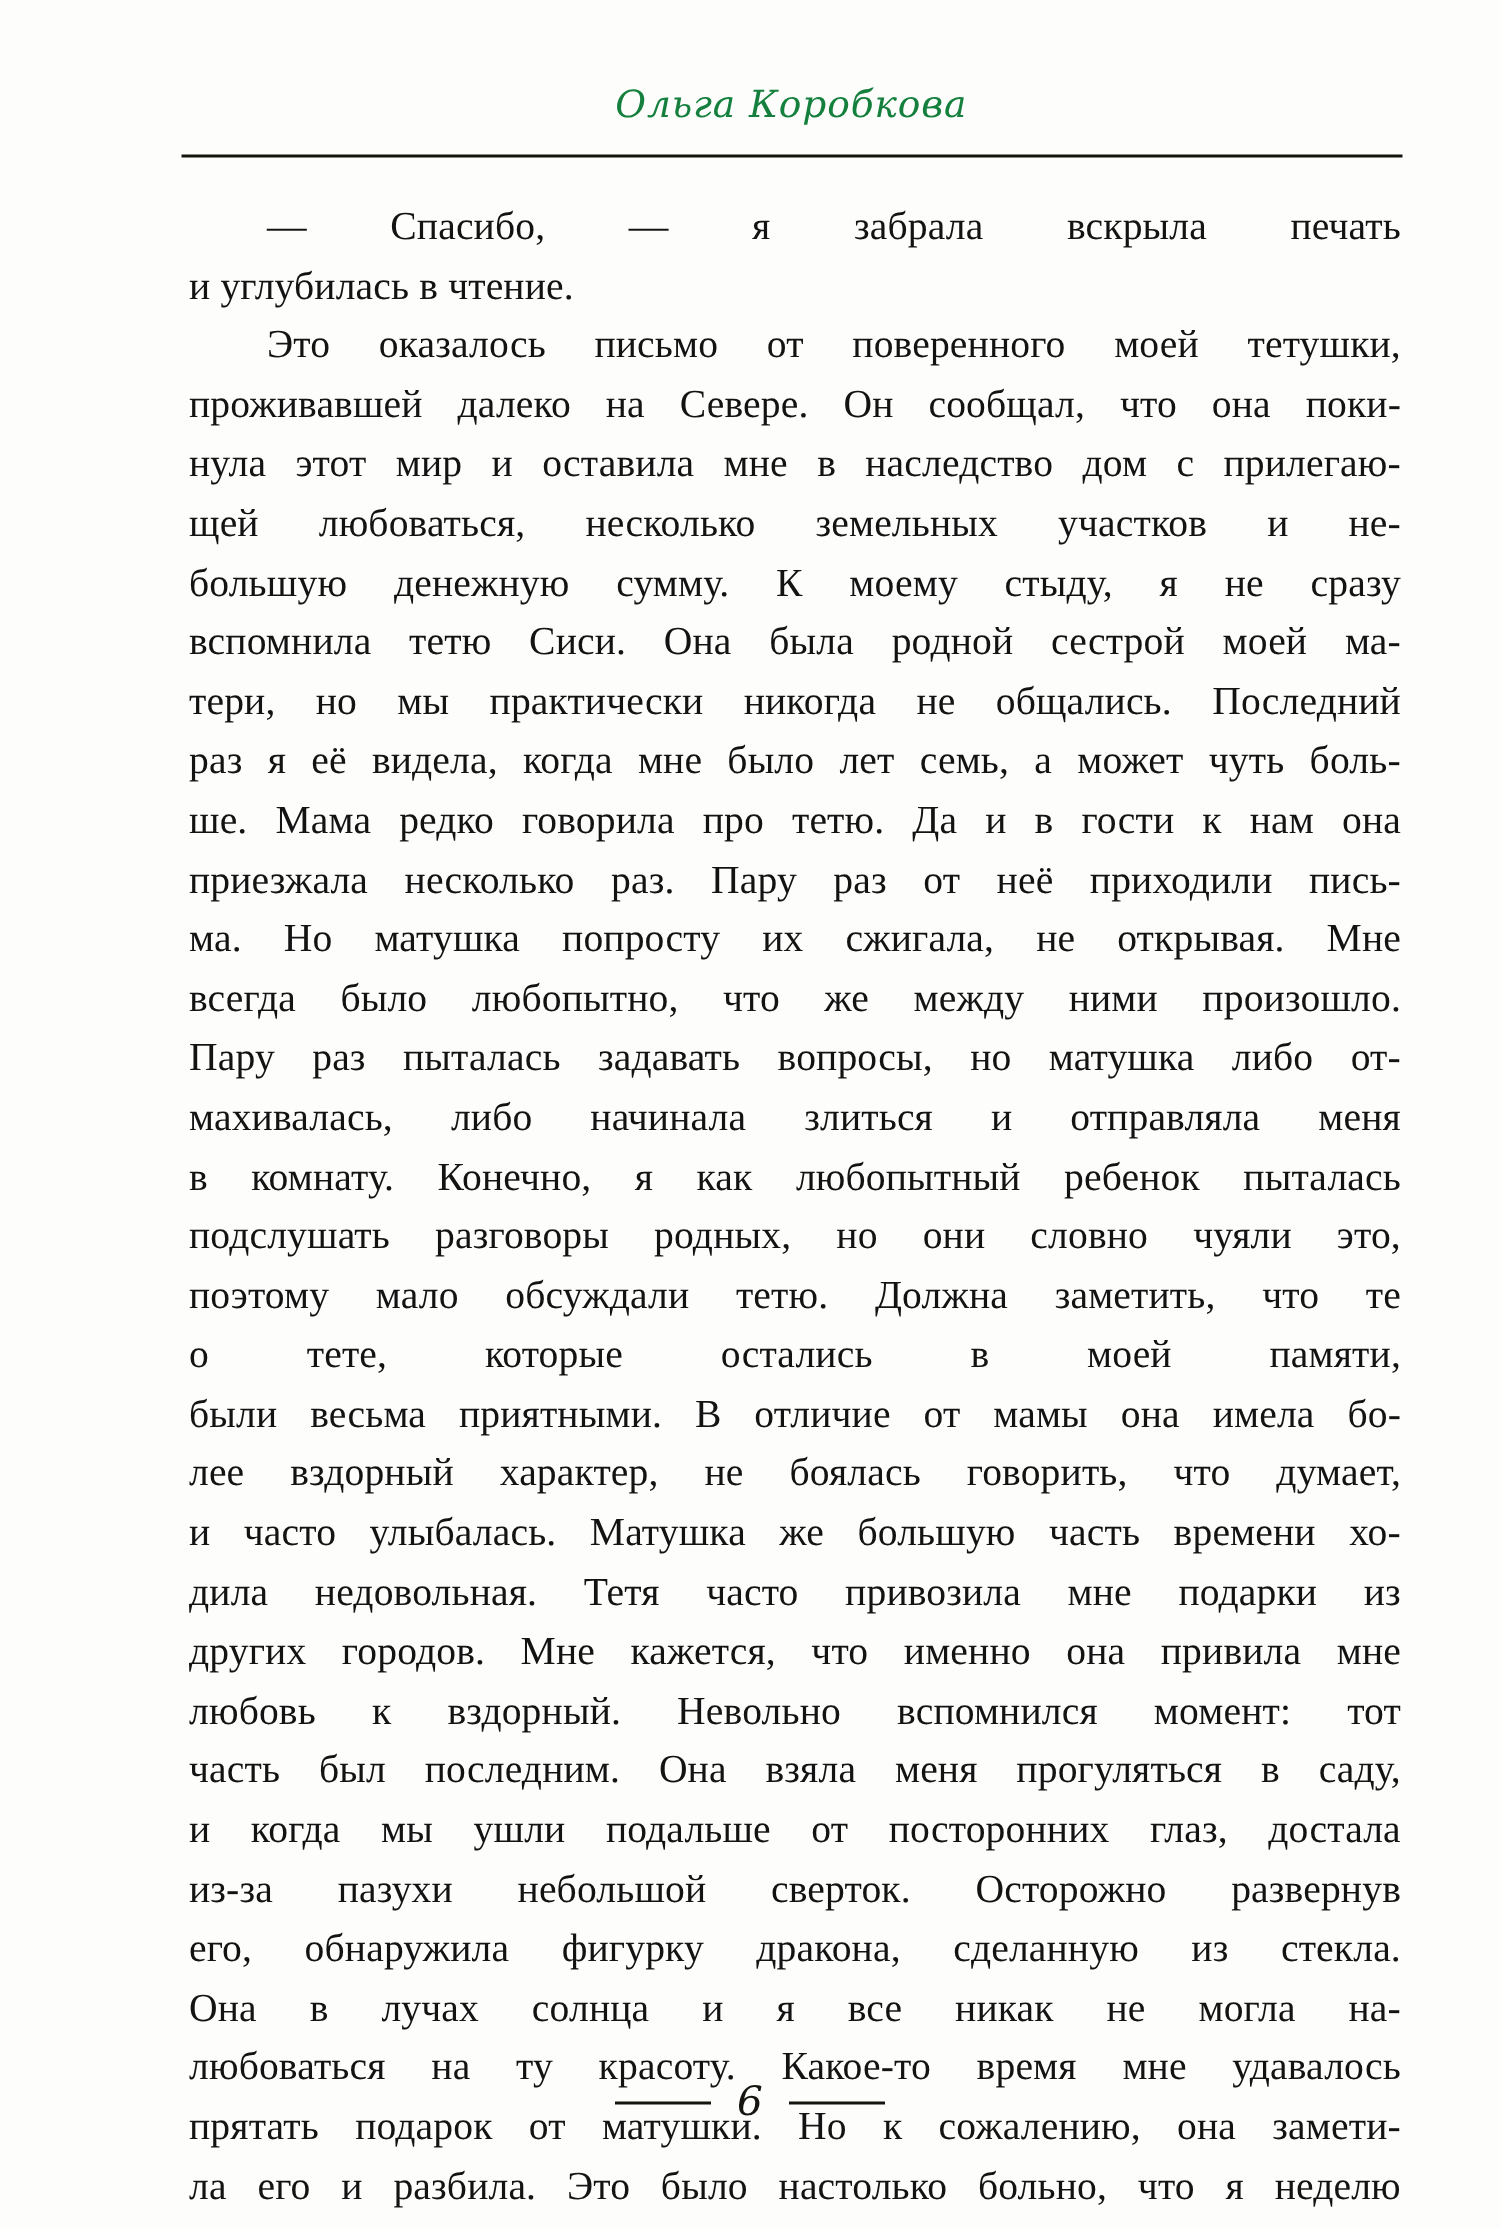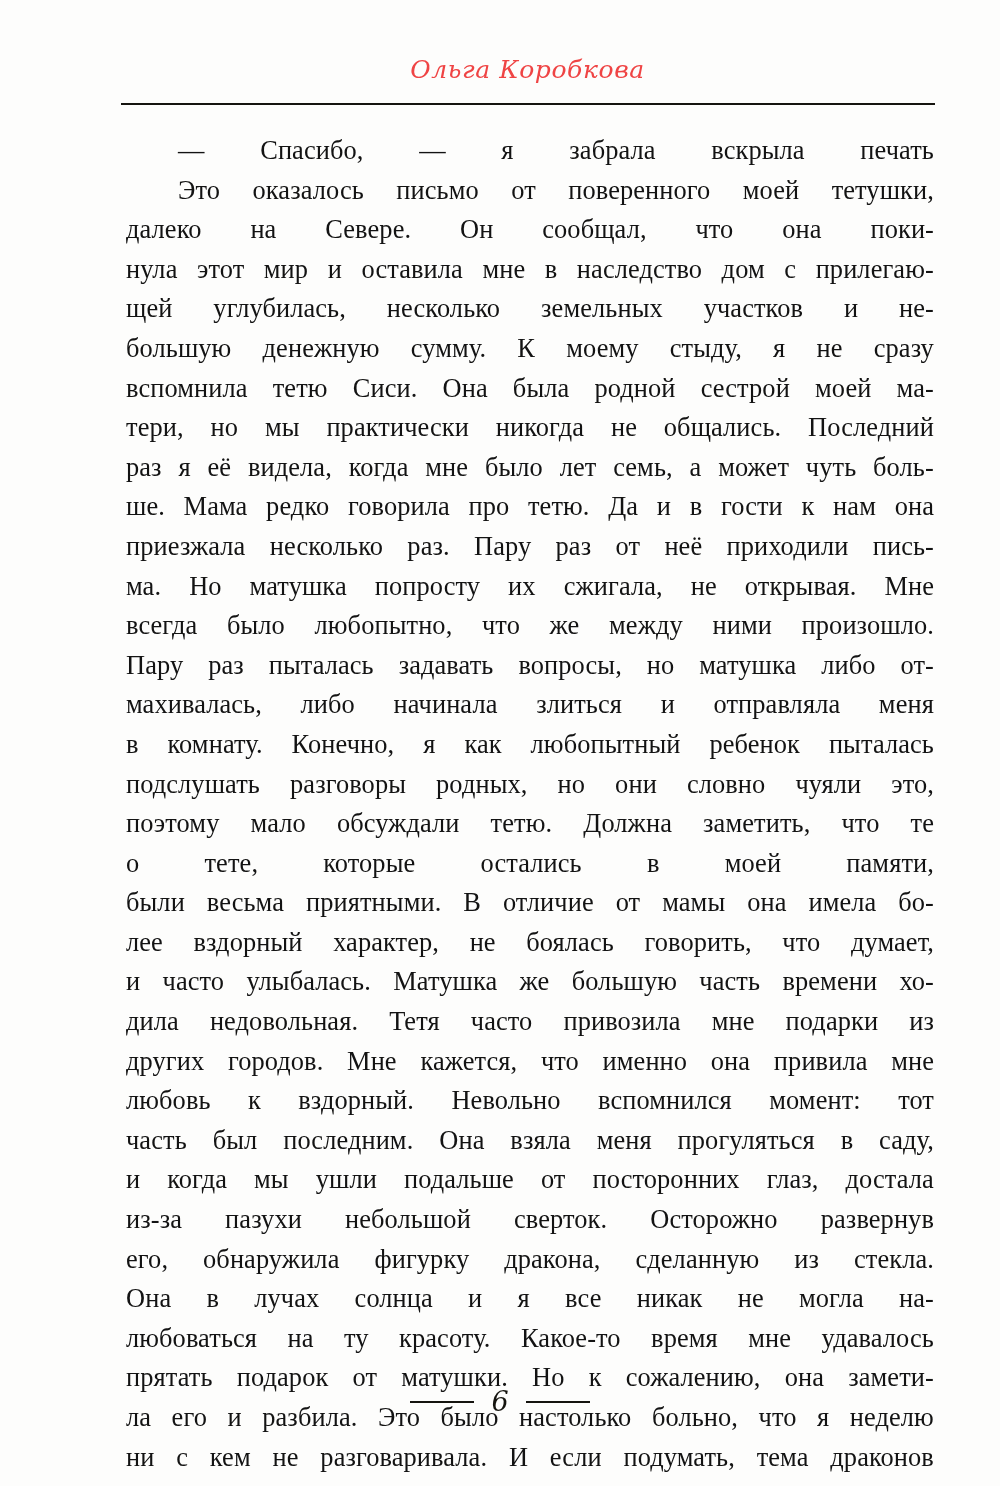--- a/index.html
+++ b/index.html
@@ -24,21 +24,21 @@
   .running-head {
     position: absolute;
     top: 55px;
     left: 120px;
     width: 815px;
     text-align: center;
     font-family: "DejaVu Serif", "Liberation Serif", serif;
     font-style: italic;
     font-size: 25px;
     letter-spacing: 0.6px;
-    color: #ef4444;
+    color: #15803d;
     white-space: nowrap;
   }
 
   .header-rule {
     position: absolute;
     top: 103px;
     left: 121px;
     width: 814px;
     height: 2px;
     background: #15140f;
@@ -112,31 +112,33 @@
 
     <span class="line j indent">
         <span>—</span>
         <span>Спасибо,</span>
         <span>—</span>
         <span>я</span>
         <span>забрала</span>
         <span>вскрыла</span>
         <span>печать</span>
       </span>
+    <span class="line">и углубилась в чтение.</span>
 
     <span class="line j indent">
         <span>Это</span>
         <span>оказалось</span>
         <span>письмо</span>
         <span>от</span>
         <span>поверенного</span>
         <span>моей</span>
         <span>тетушки,</span>
       </span>
     <span class="line j">
+        <span>проживавшей</span>
         <span>далеко</span>
         <span>на</span>
         <span>Севере.</span>
         <span>Он</span>
         <span>сообщал,</span>
         <span>что</span>
         <span>она</span>
         <span>поки-</span>
       </span>
     <span class="line j">
@@ -147,21 +149,21 @@
         <span>оставила</span>
         <span>мне</span>
         <span>в</span>
         <span>наследство</span>
         <span>дом</span>
         <span>с</span>
         <span>прилегаю-</span>
       </span>
     <span class="line j">
         <span>щей</span>
-        <span>углубилась,</span>
+        <span>любоваться,</span>
         <span>несколько</span>
         <span>земельных</span>
         <span>участков</span>
         <span>и</span>
         <span>не-</span>
       </span>
     <span class="line j">
         <span>большую</span>
         <span>денежную</span>
         <span>сумму.</span>

